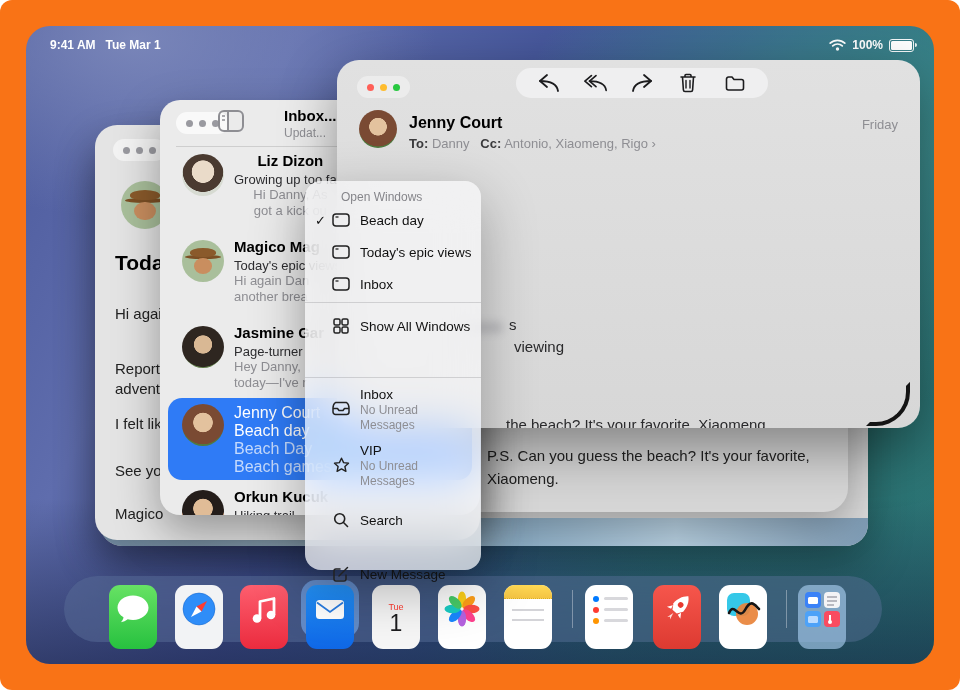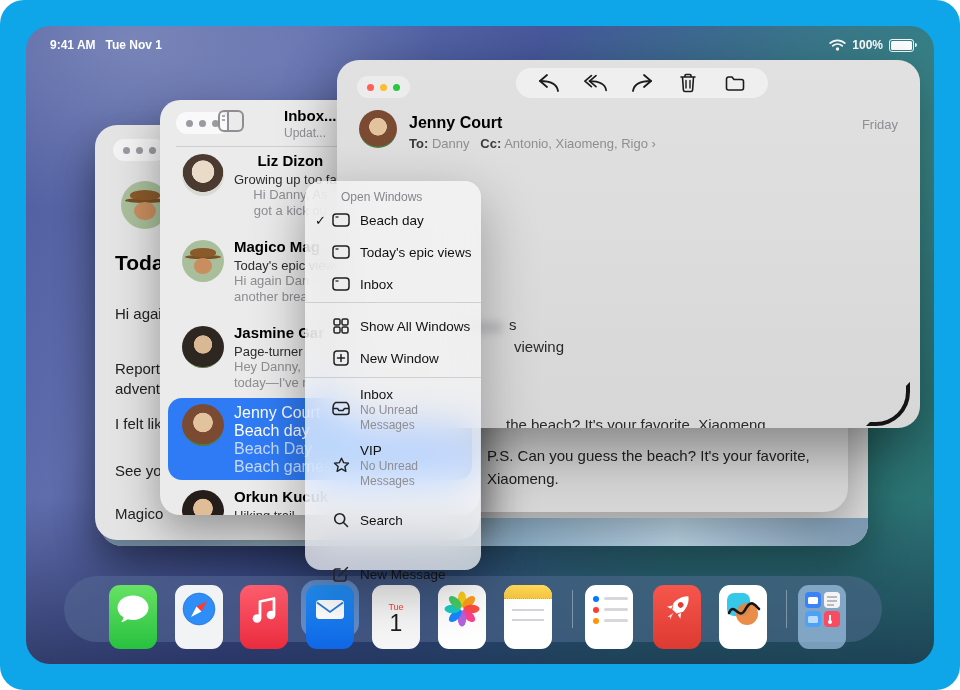--- a/index.html
+++ b/index.html
@@ -1,16 +1,16 @@
 <!DOCTYPE html>
 <html><head>
 <meta charset="utf-8">
 <style>
   html,body{margin:0;padding:0;background:#fff;font-family:"Liberation Sans",sans-serif;-webkit-font-smoothing:antialiased;}
-  .device{position:relative;width:960px;height:690px;background:#0ea5e9;border-radius:24px;overflow:hidden;}
+  .device{position:relative;width:960px;height:690px;background:#f97316;border-radius:12px;overflow:hidden;}
   .screen{position:absolute;left:26px;top:26px;width:908px;height:638px;border-radius:24px;overflow:hidden;
     background:
       radial-gradient(620px 420px at 96% 18%, rgba(62,142,140,.85), rgba(62,142,140,0) 62%),
       radial-gradient(900px 560px at 88% 60%, rgba(44,116,112,.9), rgba(44,116,112,0) 60%),
       radial-gradient(500px 300px at 12% 2%, rgba(130,142,190,.8), rgba(130,142,190,0) 60%),
       linear-gradient(118deg,#4d5b9d 0%,#5f6dad 22%,#47589c 42%,#3a5d90 58%,#2e6f80 74%,#2a7578 100%);}
   .screen::after{content:"";position:absolute;inset:0;background:linear-gradient(to top, rgba(18,26,58,.55), rgba(18,26,58,0) 26%);pointer-events:none;}
   .abs{position:absolute;}
   
   .sb{position:absolute;top:12px;left:0;right:0;height:16px;color:#fff;font-size:12px;font-weight:bold;z-index:2;}
@@ -95,21 +95,21 @@
 </style>
 </head>
 <body>
 
 <div class="device">
   <div class="screen">
 
     <div class="sb">
       <div class="sb-left">
         <span>9:41 AM</span>
-        <span>Tue Nov 1</span>
+        <span>Tue Mar 1</span>
       </div>
       <div class="sb-right">
         <span>
           <svg width="17" height="12" viewBox="0 0 17 12">
               <path d="M1.2 4.2a10.6 10.6 0 0 1 14.6 0" stroke="#fff" stroke-width="1.7" fill="none" stroke-linecap="round"></path>
               <path d="M3.7 6.9a7 7 0 0 1 9.6 0" stroke="#fff" stroke-width="1.7" fill="none" stroke-linecap="round"></path>
               <circle cx="8.5" cy="10" r="1.7" fill="#fff"></circle>
             </svg>
         </span>
         <span>100%</span>
@@ -309,30 +309,20 @@
         <span class="m-check"></span>
         <span class="m-ic">
             <svg width="16" height="16" viewBox="0 0 16 16">
               <rect x="1" y="1" width="6" height="6" rx="1.5" fill="none" stroke="#222" stroke-width="1.5"></rect>
               <rect x="9" y="1" width="6" height="6" rx="1.5" fill="none" stroke="#222" stroke-width="1.5"></rect>
               <rect x="1" y="9" width="6" height="6" rx="1.5" fill="none" stroke="#222" stroke-width="1.5"></rect>
               <rect x="9" y="9" width="6" height="6" rx="1.5" fill="none" stroke="#222" stroke-width="1.5"></rect>
             </svg>
           </span>
         <span class="m-lab">Show All Windows</span>
-      </div>
-      <div class="m-row" style="top:162px;">
-        <span class="m-check"></span>
-        <span class="m-ic">
-            <svg width="16" height="16" viewBox="0 0 16 16">
-              <rect x="1" y="1" width="14" height="14" rx="3" fill="none" stroke="#222" stroke-width="1.5"></rect>
-              <path d="M8 4.5 V11.5 M4.5 8 H11.5" stroke="#222" stroke-width="1.5" stroke-linecap="round"></path>
-            </svg>
-          </span>
-        <span class="m-lab">New Window</span>
       </div>
 
       <div class="m-div" style="top:196px;"></div>
 
       <div class="m-row" style="top:206px;height:52px;align-items:flex-start;">
         <span class="m-check"></span>
         <span class="m-ic" style="margin-top:14px;">
             <svg width="18" height="15" viewBox="0 0 18 15">
               <path d="M3.5 1.5 H14.5 C16 2.5 17 4.5 17 7 V11 A2.5 2.5 0 0 1 14.5 13.5 H3.5 A2.5 2.5 0 0 1 1 11 V7 C1 4.5 2 2.5 3.5 1.5 Z" fill="none" stroke="#222" stroke-width="1.5" stroke-linejoin="round"></path>
               <path d="M1 7.5 H5.5 L7 9.5 H11 L12.5 7.5 H17" fill="none" stroke="#222" stroke-width="1.5" stroke-linejoin="round"></path>

